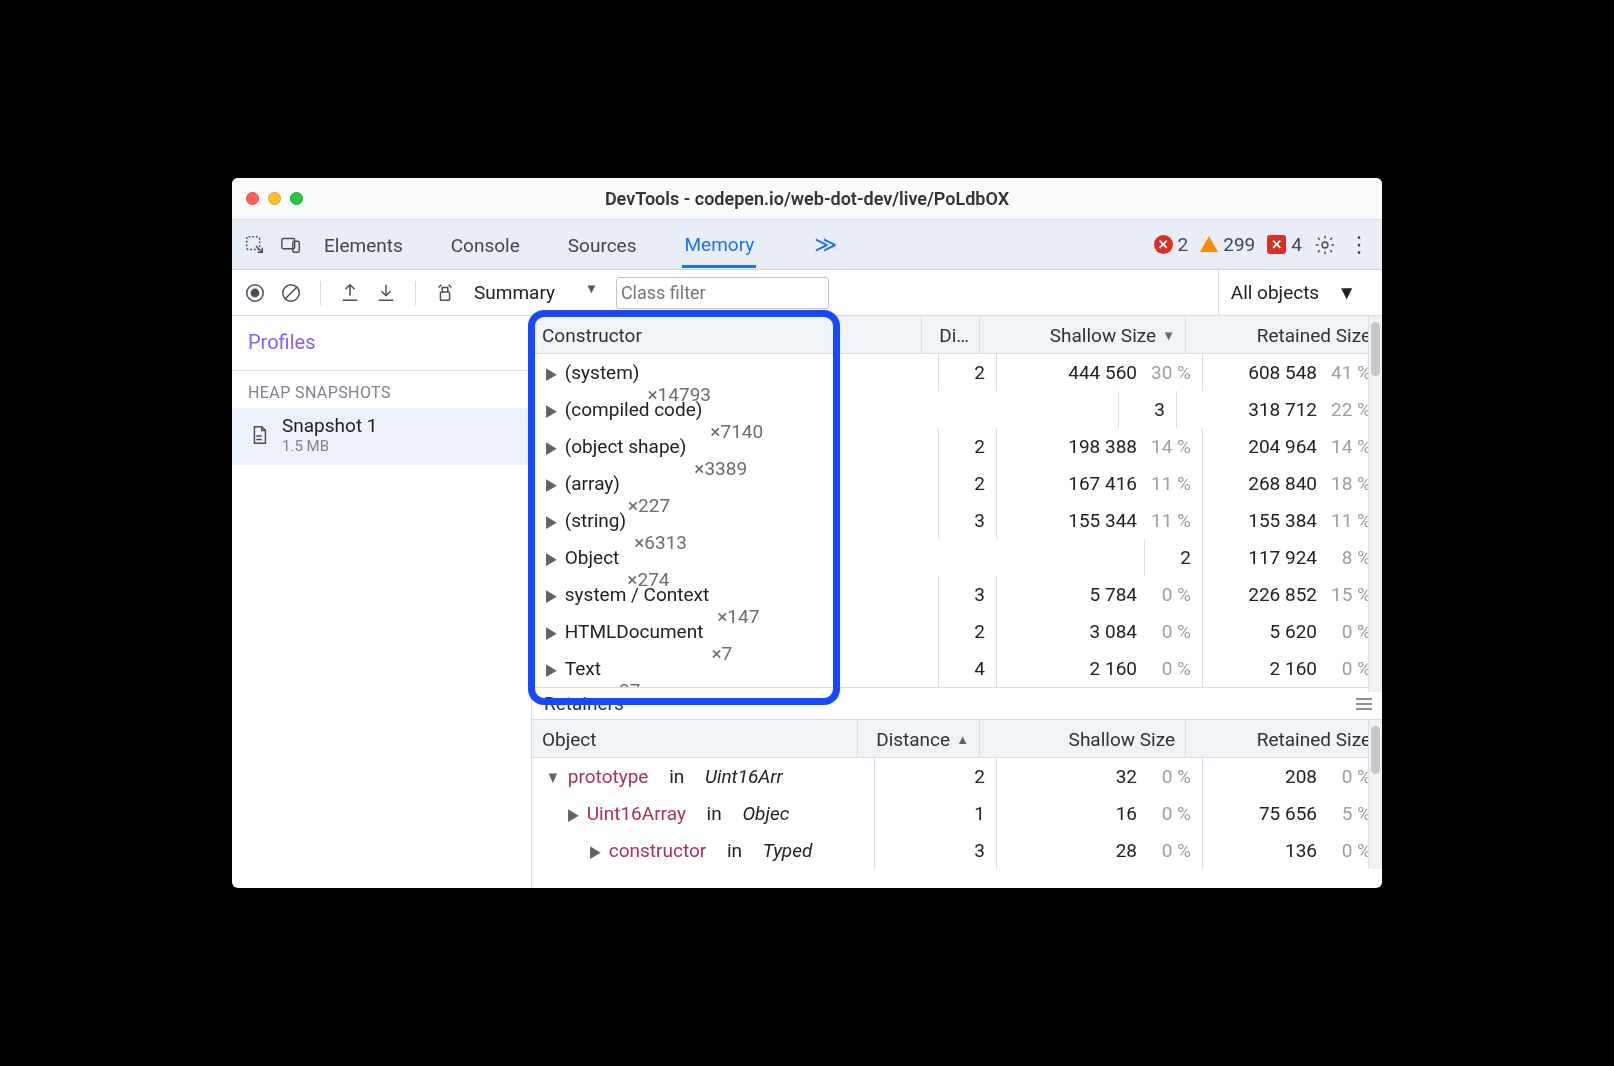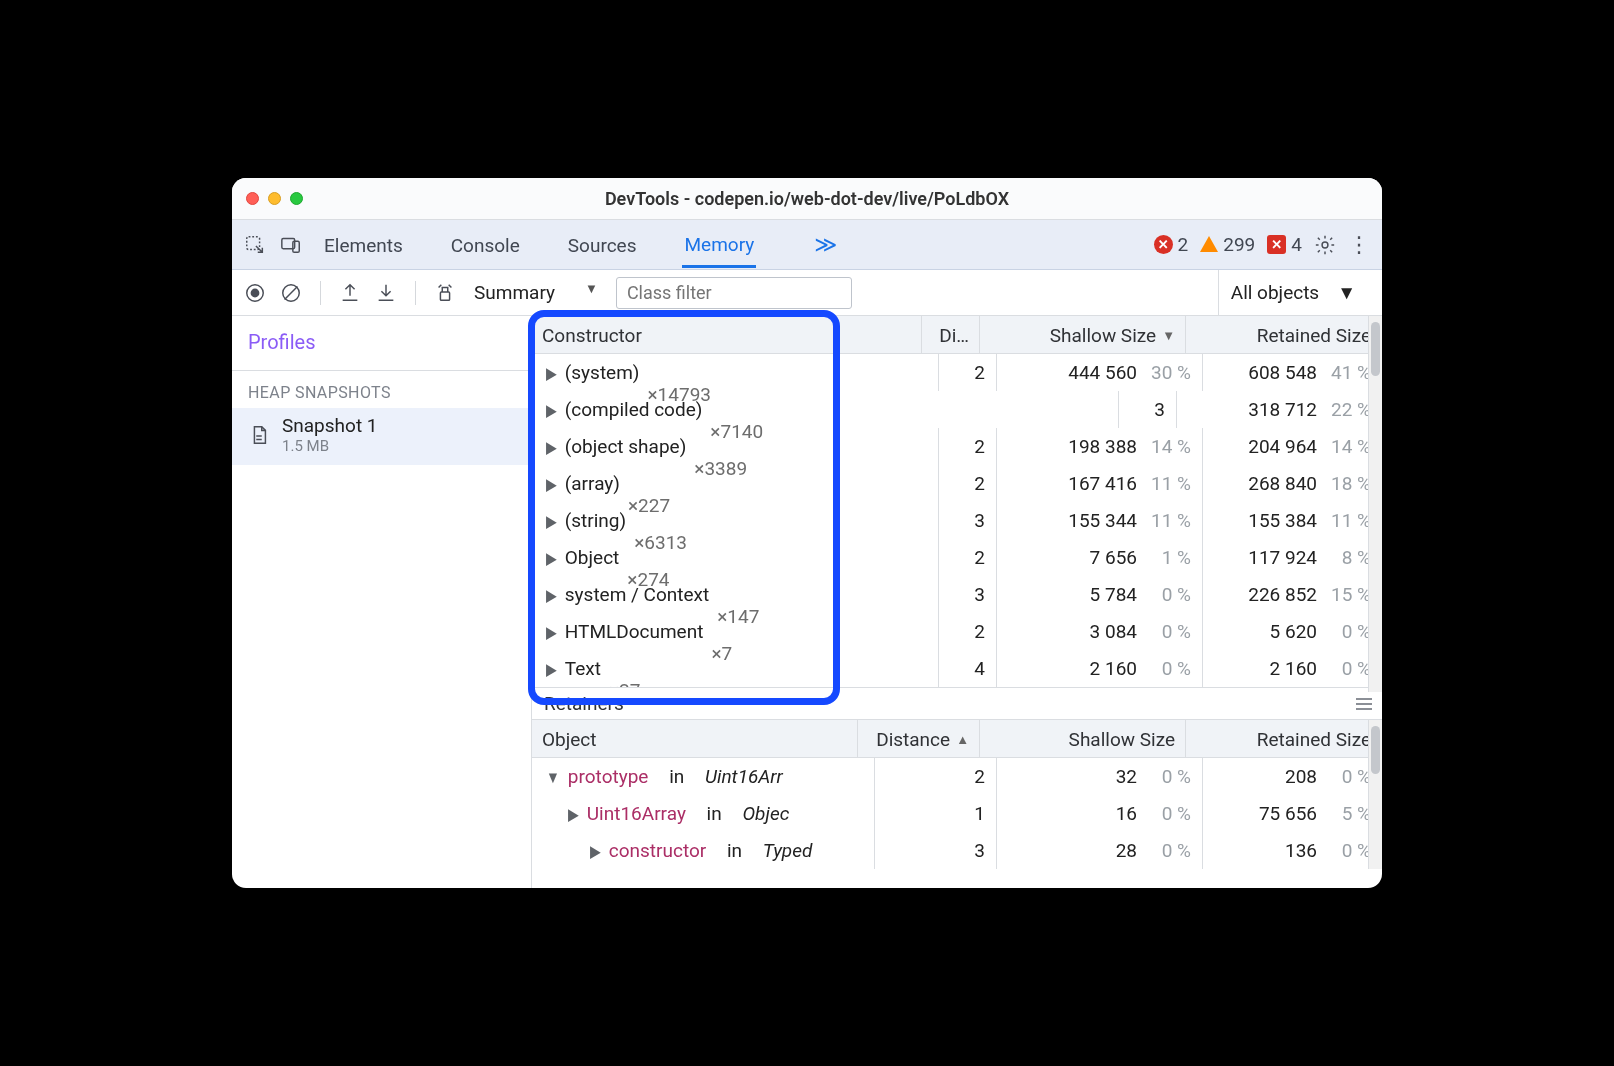--- a/index.html
+++ b/index.html
@@ -21,21 +21,21 @@
     --badge-red:#d93025;
     --link:#1a73e8;
     --selected-bg:#ecf1fb;
     --prop:#ab2e66;
     --shadow:rgba(0,0,0,.35);
   }
   *{box-sizing:border-box;font-family:-apple-system,BlinkMacSystemFont,"Segoe UI",Roboto,Helvetica,Arial,sans-serif;}
   html,body{margin:0;padding:0;background:var(--bg-black);width:1614px;height:1066px;overflow:hidden;}
   .stage{position:absolute;inset:0;display:flex;align-items:center;justify-content:center;}
   .window{
-    width:1150px;height:710px;border-radius:14px;overflow:hidden;
+    width:1150px;height:710px;border-radius:6px;overflow:hidden;
     background:var(--panel-bg);
     box-shadow:0 30px 60px var(--shadow),0 0 0 1px rgba(0,0,0,.05);
     display:flex;flex-direction:column;
   }
   
   .titlebar{height:42px;background:var(--titlebar-bg);border-bottom:1px solid var(--border);display:flex;align-items:center;padding:0 14px;position:relative;}
   .traffic{display:flex;gap:9px;margin-right:18px;}
   .dot{width:13px;height:13px;border-radius:50%;}
   .dot.red{background:#ff5f57;border:1px solid #e1463e;}
   .dot.yellow{background:#febc2e;border:1px solid #d89e22;}
@@ -56,21 +56,21 @@
   .badge-circle.red{background:var(--badge-red);}
   .tri-warning{width:0;height:0;border-left:9px solid transparent;border-right:9px solid transparent;border-bottom:16px solid var(--orange);position:relative;top:-1px;}
   .badge-square{width:19px;height:19px;background:var(--badge-red);color:#fff;font-size:13px;font-weight:700;border-radius:3px;display:inline-flex;align-items:center;justify-content:center;}
   .gear,.kebab{color:#4a4e57;}
   
   .memtoolbar{height:46px;background:var(--panel-bg);display:flex;align-items:center;padding:0 12px;border-bottom:1px solid var(--border);gap:10px;}
   .tool-icons{display:flex;align-items:center;gap:14px;}
   .divider-v{width:1px;height:24px;background:#d5d8dc;margin:0 4px;}
   .select{display:flex;align-items:flex-start;gap:30px;font-size:19px;color:#222;padding:0 8px;}
   .select .caret{font-size:13px;color:#555;}
-  .filter-input{width:236px;height:32px;border:1px solid #bfc4cc;border-radius:3px;font-size:18px;color:var(--muted);padding:0 10px;background:#fff;}
+  .filter-input{width:213px;height:32px;border:1px solid #bfc4cc;border-radius:3px;font-size:18px;color:var(--muted);padding:0 4px;background:#fff;}
   .right-select{margin-left:auto;display:flex;align-items:center;gap:18px;font-size:19px;color:#222;padding:0 14px 0 12px;border-left:1px solid var(--border);height:100%;}
   
   .body{flex:1;display:flex;min-height:0;}
   .sidebar{width:300px;border-right:1px solid var(--border);display:flex;flex-direction:column;}
   .profiles{font-size:20px;color:#8b5cf6;padding:14px 16px 16px;border-bottom:1px solid var(--border);}
   .heap-label{font-size:16px;letter-spacing:.4px;color:#7d828b;padding:12px 16px 6px;}
   .snapshot{display:flex;align-items:center;gap:12px;padding:6px 16px 10px;background:var(--selected-bg);}
   .snapshot .doc-icon{color:#4a4e57;}
   .snapshot .sn-name{font-size:19px;color:#222;}
   .snapshot .sn-size{font-size:15px;color:#7d828b;}
@@ -330,24 +330,20 @@
                 <span class="pct">11 %</span>
               </div>
             </div>
             <div class="row">
               <div class="cell con">
                 <span class="disclosure">▶</span>
                 <span>Object</span>
                 <span class="mult">×274</span>
               </div>
               <div class="cell di">2</div>
-              <div class="cell sh">
-                <span>7 656</span>
-                <span class="pct">1 %</span>
-              </div>
               <div class="cell re">
                 <span>117 924</span>
                 <span class="pct">8 %</span>
               </div>
             </div>
             <div class="row">
               <div class="cell con">
                 <span class="disclosure">▶</span>
                 <span>system / Context</span>
                 <span class="mult">×147</span>

